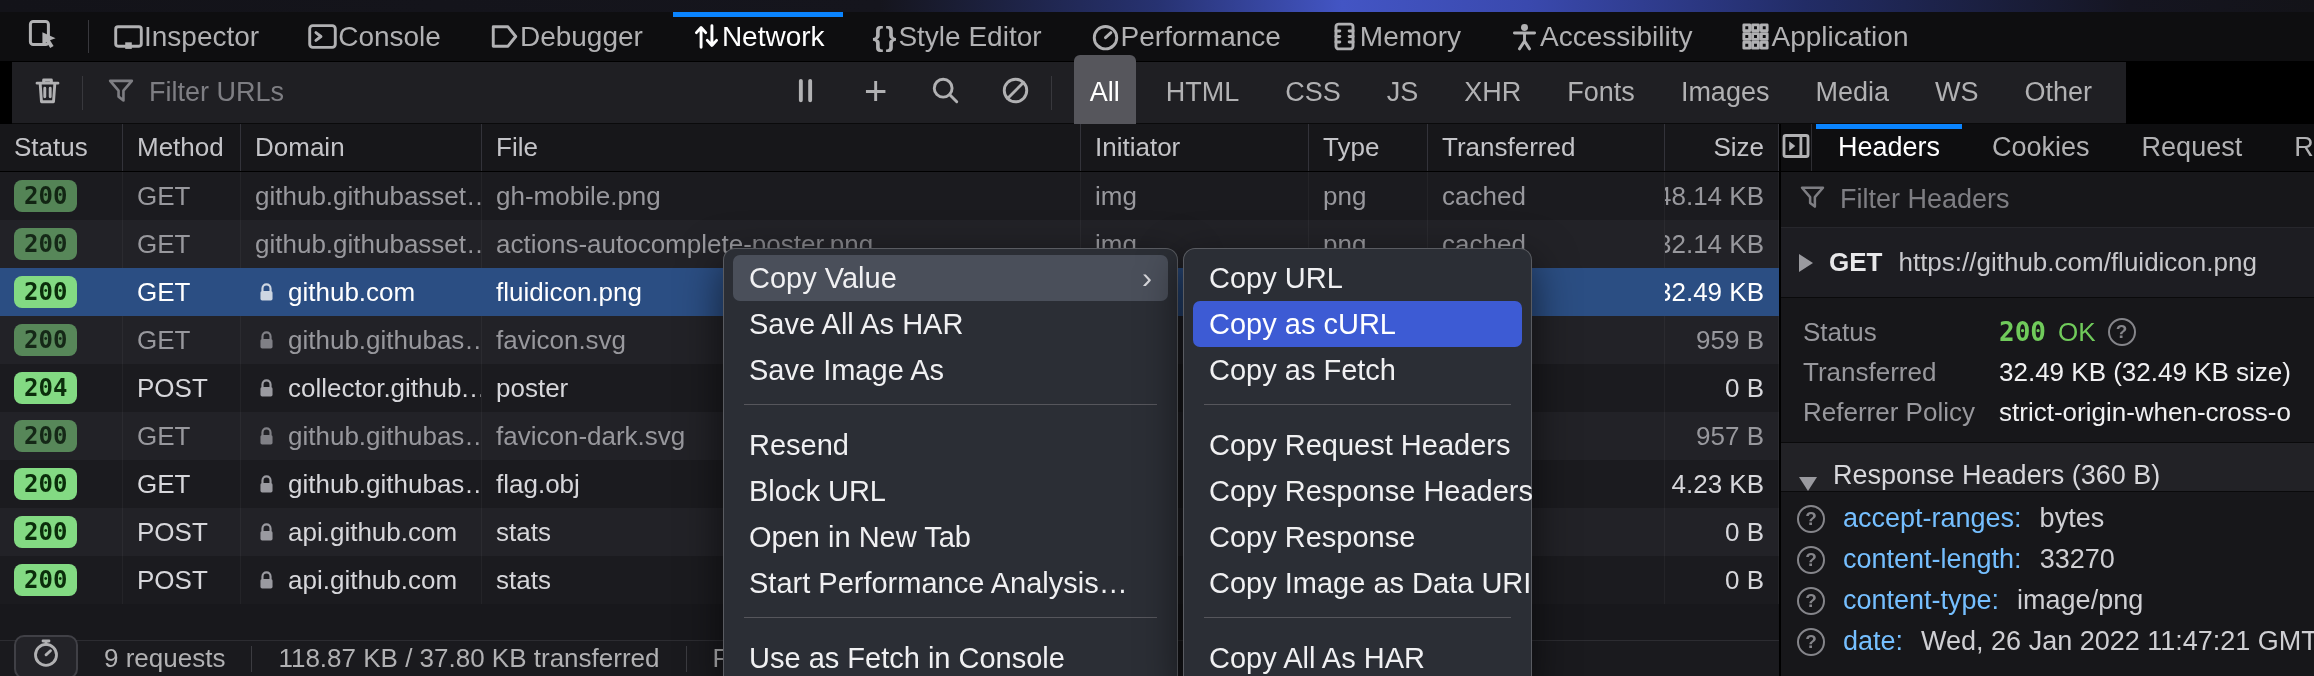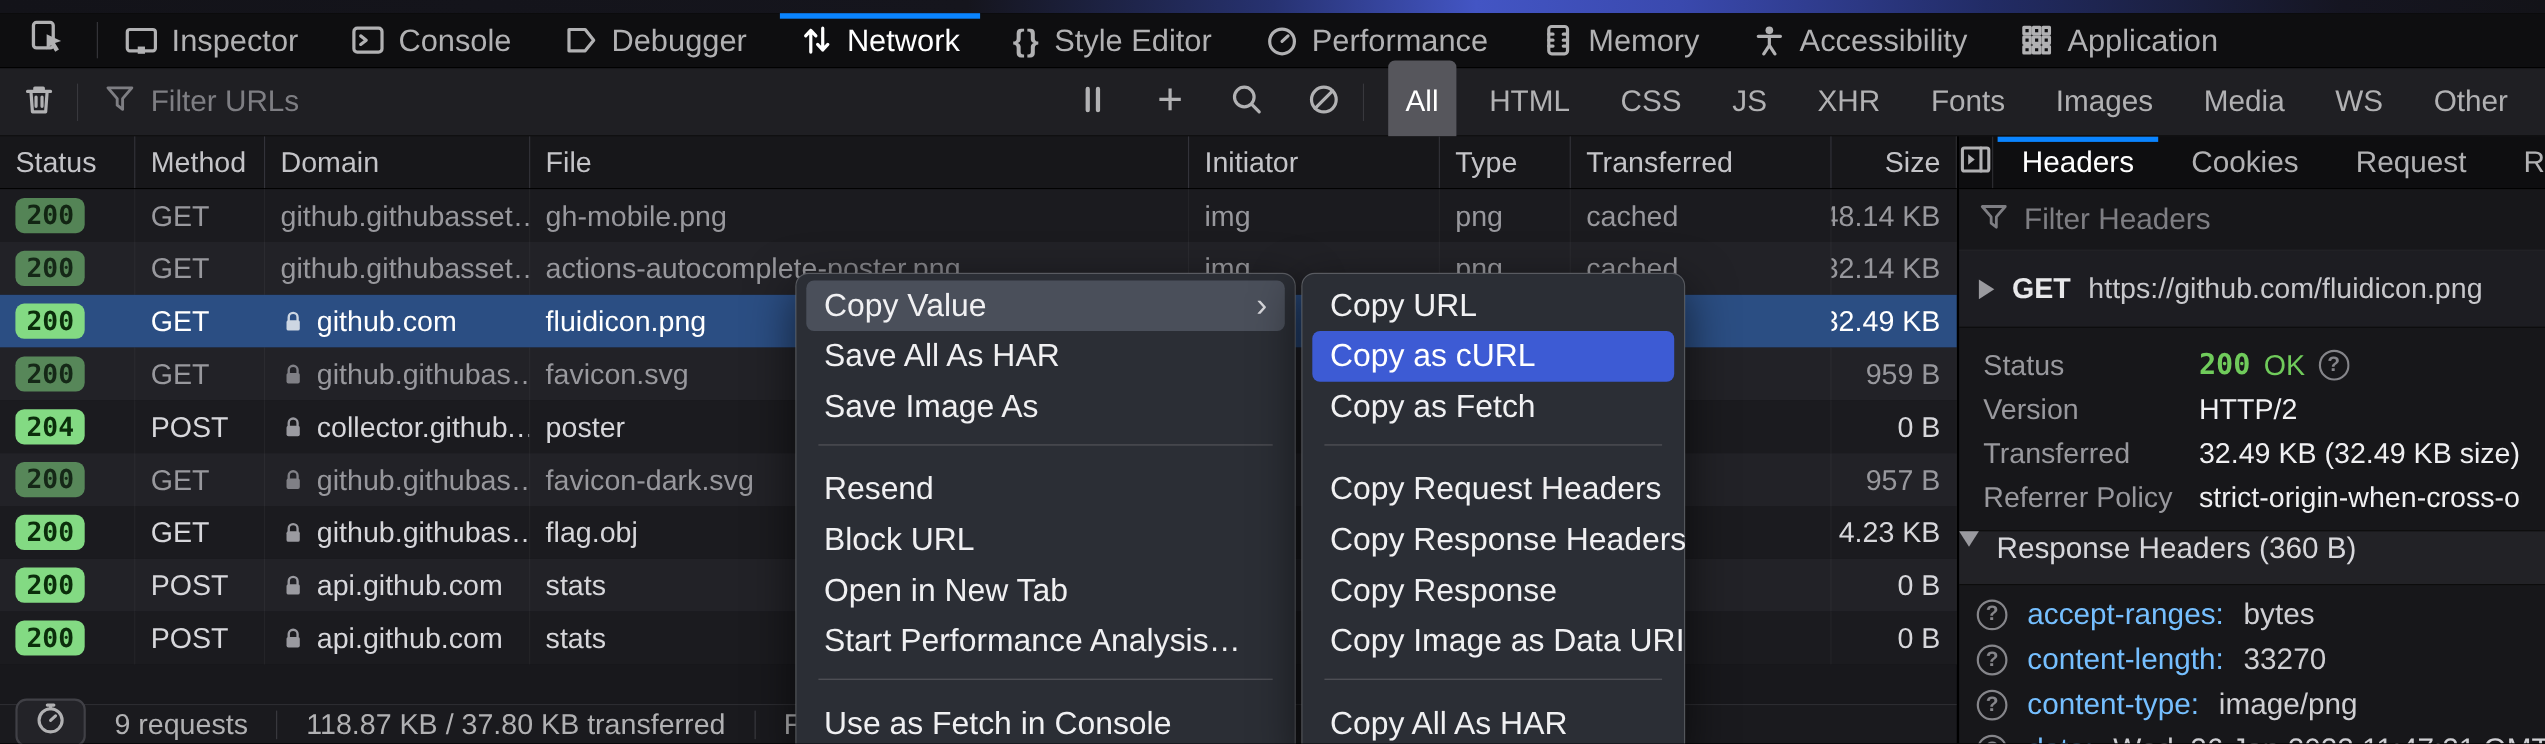--- a/index.html
+++ b/index.html
@@ -23,33 +23,33 @@
     background:#0e0e10; border-bottom:1px solid #000;
     display:flex; align-items:stretch; color:#b1b1b3;
   }
   .toolbtn {
     width:88px; display:flex; align-items:center; justify-content:center; color:#b1b1b3;
   }
   .toolbtn svg { width:32px; height:32px; }
   .vsep { width:1px; background:#38383d; margin:8px 0; }
   .tabs { display:flex; align-items:stretch; }
   .tab {
-    position:relative; display:flex; align-items:center; gap:12px;
+    position:relative; display:flex; align-items:center; 
     padding:0 24px; font-size:28px; color:#b1b1b3; cursor:default; white-space:nowrap;
   }
   .tab .ticon svg { width:31px; height:31px; display:block; }
   .tab .ticon.glyph { font-size:28px; font-weight:bold; letter-spacing:2px; }
   .tab.active { color:#ffffff; }
   .tab.active::before {
     content:""; position:absolute; left:6px; right:6px; top:0; height:5px; background:var(--accent);
   }
 
   
   .net-toolbar {
-    position:absolute; left:0; top:62px; width:2314px; height:62px;
+    position:absolute; left:12px; top:62px; width:2114px; height:62px;
     background:#1f1f23; border-bottom:1px solid #0a0a0b;
     display:flex; align-items:center; color:#b1b1b3;
   }
   .net-toolbar .iconbtn {
     width:70px; height:48px; display:flex; align-items:center; justify-content:center; color:#b1b1b3; flex:0 0 auto;
   }
   .net-toolbar .iconbtn svg { width:31px; height:31px; }
   .net-toolbar .vsep { height:34px; margin:0; }
   .filter-url-box { display:flex; align-items:center; gap:14px; flex:1 1 auto; padding-left:24px; }
   .filter-url-box svg { width:28px; height:28px; color:#7e7e83; }
@@ -147,21 +147,21 @@
   .dp-srow .lbl { width:196px; flex:0 0 auto; font-size:26px; color:#98989d; }
   .dp-srow .val { font-size:26px; color:#f0f0f2; white-space:nowrap; overflow:hidden; display:flex; align-items:center; gap:12px; }
   .st-code { font-family:"DejaVu Sans Mono",monospace; font-weight:bold; color:var(--green); }
   .st-text { color:var(--green); }
   .qmark {
     width:28px; height:28px; border:2px solid #85858a; border-radius:50%; color:#85858a;
     font-size:19px; display:inline-flex; align-items:center; justify-content:center; font-weight:bold; flex:0 0 auto;
   }
   .dp-section {
     height:50px; background:#222226; border-top:1px solid #0a0a0b; border-bottom:1px solid #0a0a0b;
-    display:flex; align-items:flex-start; gap:16px; padding:0 0; color:#d7d7db; font-size:27px;
+    display:flex; align-items:flex-end; gap:16px; padding:0 18px; color:#d7d7db; font-size:27px;
   }
   .dp-headers { padding-top:6px; }
   .dp-hrow { display:flex; align-items:center; height:41px; padding:0 16px; gap:18px; white-space:nowrap; overflow:hidden; }
   .dp-hrow .hname { color:var(--hblue); font-size:27px; flex:0 0 auto; }
   .dp-hrow .hval { color:#cfcfd3; font-size:27px; }
 
   
   .menu {
     position:absolute; background:#2b2e35; border:1px solid rgba(255,255,255,0.22);
     border-radius:12px; box-shadow:0 14px 44px rgba(0,0,0,0.6); padding:6px 0; z-index:50;
@@ -575,26 +575,20 @@
     <div class="dp-summary" id="dp-summary">
         <div class="dp-srow">
           <span class="lbl">Status</span>
           <span class="val">
             <span class="st-code">200</span>
             <span class="st-text">OK</span>
             <span class="qmark">?</span>
           </span>
         </div>
         <div class="dp-srow">
-          <span class="lbl">Version</span>
-          <span class="val">
-            <span>HTTP/2</span>
-          </span>
-        </div>
-        <div class="dp-srow">
           <span class="lbl">Transferred</span>
           <span class="val">
             <span>32.49 KB (32.49 KB size)</span>
           </span>
         </div>
         <div class="dp-srow">
           <span class="lbl">Referrer Policy</span>
           <span class="val">
             <span>strict-origin-when-cross-origin</span>
           </span>

